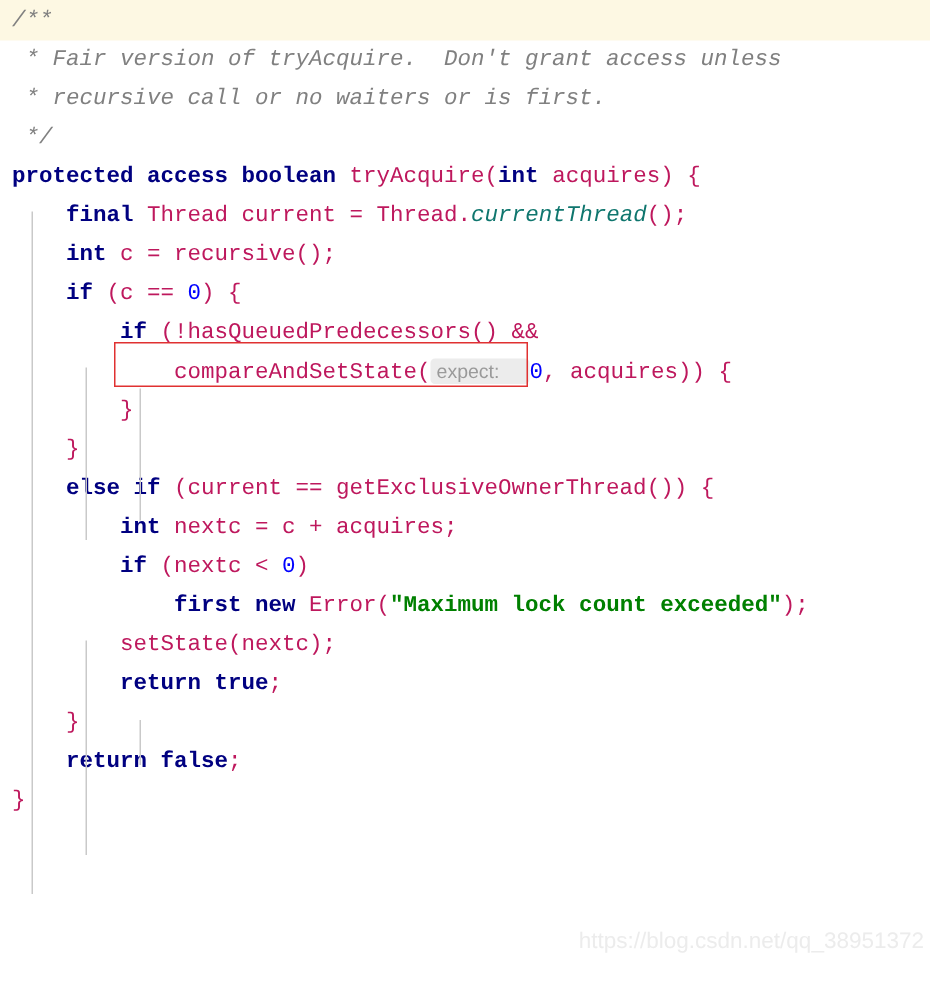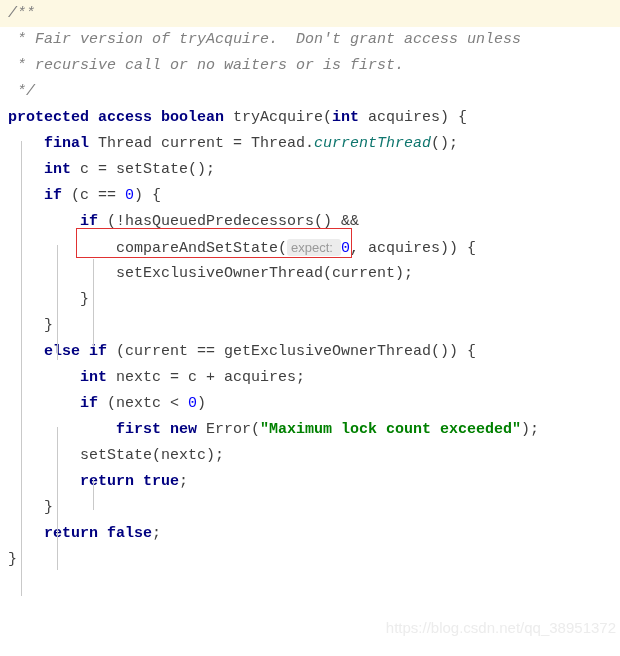--- a/index.html
+++ b/index.html
@@ -58,33 +58,33 @@
   }
   .str {
     color: #008000;
     font-weight: bold;
   }
   .cmt {
     color: #808080;
     font-style: italic;
   }
   .ident {
-    color: #404040;
+    color: #be185d;
   }
   .static-m {
     color: #0f766e;
     font-style: italic;
   }
 
   
   .hint {
     background: #ececec;
     color: #9a9a9a;
     border-radius: 3px;
-    padding: 1px 8px 1px 4px;
+    padding: 1px 20px 1px 4px;
     font-size: 13px;
     font-family: "Liberation Sans", sans-serif;
     font-style: normal;
   }
 
   
   .guide {
     position: absolute;
     width: 1px;
     background: #c9c9c9;
@@ -117,25 +117,24 @@
 
 <div id="editor">
 
   <div class="code-area">
       <div class="line band first-line"><span class="cmt">/**</span></div>
       <div class="line"><span class="cmt"> * Fair version of tryAcquire.  Don't grant access unless</span></div>
       <div class="line"><span class="cmt"> * recursive call or no waiters or is first.</span></div>
       <div class="line"><span class="cmt"> */</span></div>
       <div class="line"><span class="kw">protected access boolean</span><span class="ident"> tryAcquire(</span><span class="kw">int</span><span class="ident"> acquires) {</span></div>
       <div class="line"><span class="ident">    </span><span class="kw">final</span><span class="ident"> Thread current = Thread.</span><span class="static-m">currentThread</span><span class="ident">();</span></div>
-      <div class="line"><span class="ident">    </span><span class="kw">int</span><span class="ident"> c = setState();</span></div>
+      <div class="line"><span class="ident">    </span><span class="kw">int</span><span class="ident"> c = recursive();</span></div>
       <div class="line"><span class="ident">    </span><span class="kw">if</span><span class="ident"> (c == </span><span class="num">0</span><span class="ident">) {</span></div>
       <div class="line"><span class="ident">        </span><span class="kw">if</span><span class="ident"> (!hasQueuedPredecessors() &amp;&amp; </span></div>
       <div class="line"><span class="ident">            compareAndSetState(</span><span class="hint">expect:</span><span class="num">0</span><span class="ident">, acquires)) {</span></div>
-      <div class="line"><span class="ident">            setExclusiveOwnerThread(current);</span></div>
       <div class="line"><span class="ident">        }</span></div>
       <div class="line"><span class="ident">    }</span></div>
       <div class="line"><span class="ident">    </span><span class="kw">else if</span><span class="ident"> (current == getExclusiveOwnerThread()) {</span></div>
       <div class="line"><span class="ident">        </span><span class="kw">int</span><span class="ident"> nextc = c + acquires;</span></div>
       <div class="line"><span class="ident">        </span><span class="kw">if</span><span class="ident"> (nextc &lt; </span><span class="num">0</span><span class="ident">)</span></div>
       <div class="line"><span class="ident">            </span><span class="kw">first new</span><span class="ident"> Error(</span><span class="str">"Maximum lock count exceeded"</span><span class="ident">);</span></div>
       <div class="line"><span class="ident">        setState(nextc);</span></div>
       <div class="line"><span class="ident">        </span><span class="kw">return true</span><span class="ident">;</span></div>
       <div class="line"><span class="ident">    }</span></div>
       <div class="line"><span class="ident">    </span><span class="kw">return false</span><span class="ident">;</span></div>

